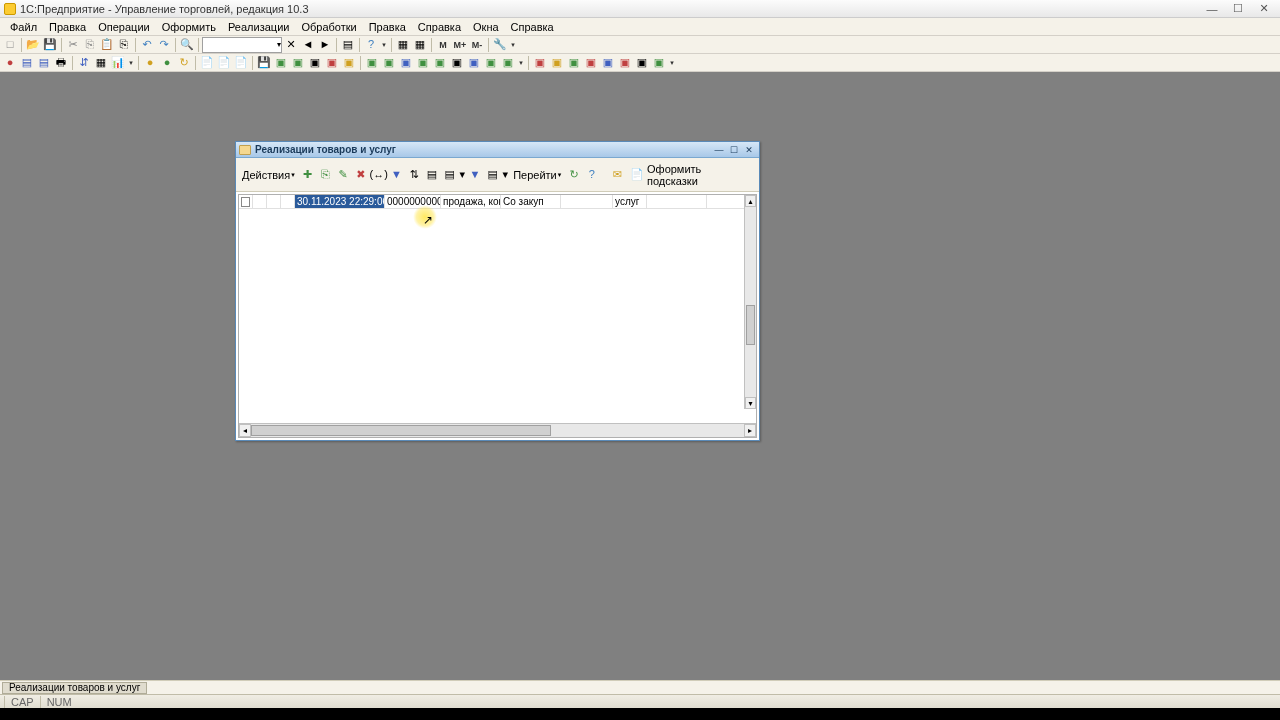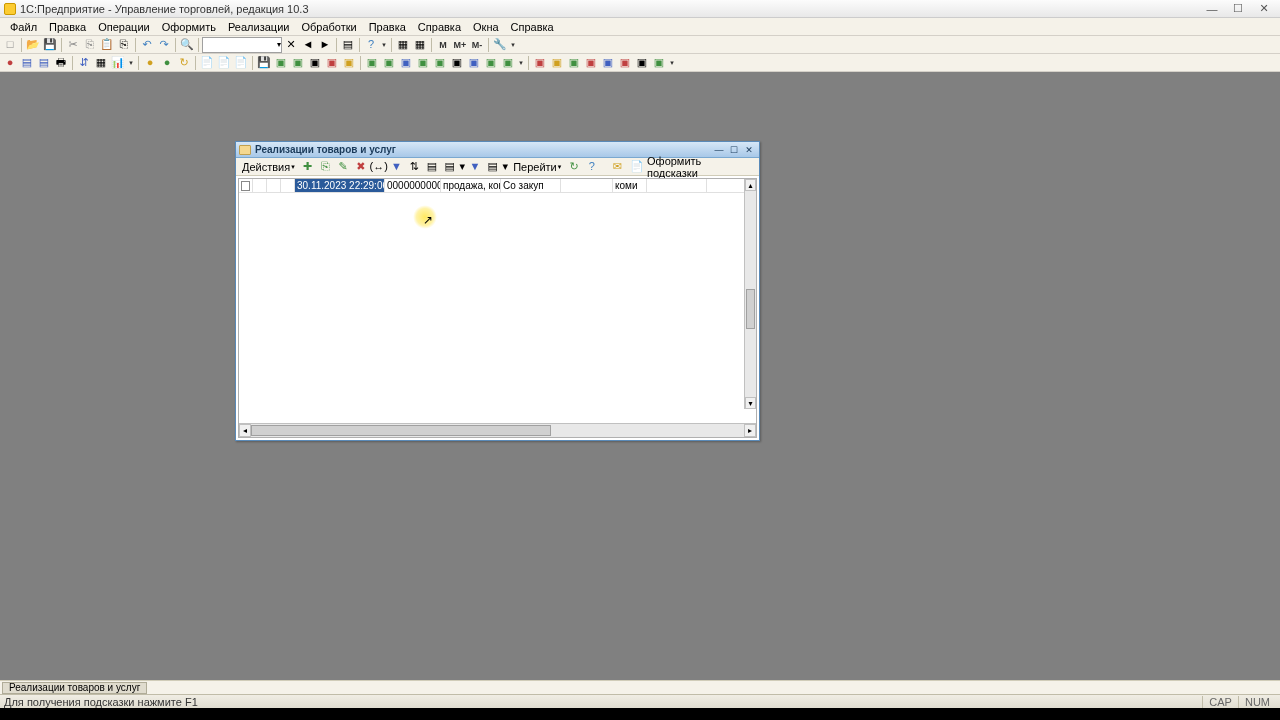--- a/index.html
+++ b/index.html
@@ -20,21 +20,21 @@
 .toolbar .dropdown-arrow { width: 8px; font-size: 7px; color: #333; display: flex; align-items: center; justify-content: center; }
 
 .workspace { flex: 1; background: #808080; position: relative; }
 
 .child-window { position: absolute; background: #fff; border: 1px solid #5a8ab8; box-shadow: 1px 1px 2px rgba(0,0,0,0.3); }
 .child-titlebar { height: 16px; background: linear-gradient(to bottom, #d6e7f7, #a8c8e8); display: flex; align-items: center; padding: 0 3px; border-bottom: 1px solid #7aa8d0; }
 .child-titlebar .folder-icon { width: 12px; height: 10px; background: #f5d890; border: 1px solid #c0a050; border-radius: 1px; margin-right: 4px; }
 .child-titlebar .ctitle { flex: 1; font-weight: bold; color: #1a3a5a; font-size: 10px; }
 .child-titlebar .cwinbtn { width: 14px; height: 12px; display: flex; align-items: center; justify-content: center; color: #1a3a5a; cursor: pointer; font-size: 9px; margin-left: 1px; }
 
-.child-toolbar { height: 18px; background: #f5f2e9; display: flex; align-items: center; padding: 0 3px; border-bottom: 1px solid #d0ccb8; gap: 2px; }
+.child-toolbar { height: 34px; background: #f5f2e9; display: flex; align-items: center; padding: 0 3px; border-bottom: 1px solid #d0ccb8; gap: 2px; }
 .child-toolbar .ctbtn { height: 15px; display: flex; align-items: center; justify-content: center; cursor: pointer; padding: 0 2px; border: 1px solid transparent; font-size: 10px; }
 .child-toolbar .ctbtn.icon-only { width: 16px; padding: 0; }
 .child-toolbar .dropdown-small { font-size: 7px; padding-left: 1px; }
 
 .grid-area { flex: 1; display: flex; flex-direction: column; margin: 2px; border: 1px solid #b0b0b0; background: #fff; position: relative; }
 .grid-row { height: 14px; display: flex; align-items: stretch; border-bottom: 1px solid #e0e0e0; }
 .grid-row.selected .date-cell { background: #2a5a9a; color: #fff; }
 .grid-cell { border-right: 1px solid #e0e0e0; padding: 0 2px; display: flex; align-items: center; font-size: 10px; overflow: hidden; white-space: nowrap; }
 .grid-body { flex: 1; overflow: hidden; position: relative; }
 .vscroll { position: absolute; right: 0; top: 0; bottom: 14px; width: 12px; background: #e8e8e8; border-left: 1px solid #c0c0c0; }
@@ -376,21 +376,21 @@
               <div class="ico-doc"></div>
             </div>
           <div class="grid-cell" style="width:14px;"></div>
           <div class="grid-cell" style="width:14px;"></div>
           <div class="grid-cell" style="width:14px;"></div>
           <div class="grid-cell date-cell" style="width:90px;">30.11.2023 22:29:06</div>
           <div class="grid-cell" style="width:56px;">00000000001</div>
           <div class="grid-cell" style="width:60px;">продажа, коми...</div>
           <div class="grid-cell" style="width:60px;">Со закуп</div>
           <div class="grid-cell" style="width:52px;"></div>
-          <div class="grid-cell" style="width:34px;">коми</div>
+          <div class="grid-cell" style="width:34px;">услуг</div>
           <div class="grid-cell" style="width:60px;"></div>
         </div>
         <div class="vscroll">
           <div class="arrow">▴</div>
           <div class="thumb" style="top:110px;"></div>
           <div class="arrow" style="position:absolute;bottom:0;left:0;right:0;">▾</div>
         </div>
       </div>
       <div class="hscroll">
         <div class="arrow">◂</div>
@@ -403,18 +403,17 @@
   </div>
 
   <div class="cursor-highlight" style="left:413px; top:133px;"></div>
 </div>
 
 <div class="taskbar">
   <div class="task-item">Реализации товаров и услуг</div>
 </div>
 
 <div class="statusbar">
-  <div class="status-left">Для получения подсказки нажмите F1</div>
   <div class="status-ind">CAP</div>
   <div class="status-ind">NUM</div>
 </div>
 
 <div style="height:12px;background:#000;"></div>
 
 </body></html>

